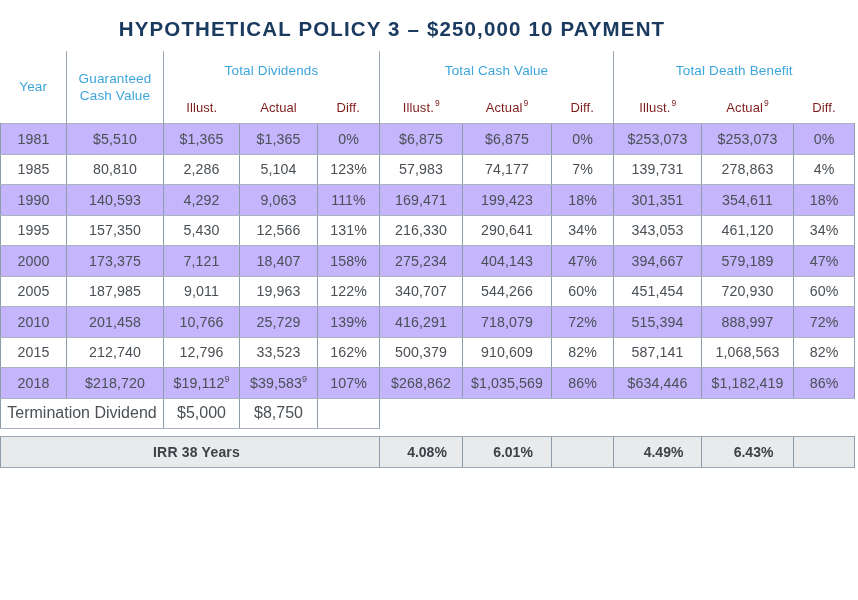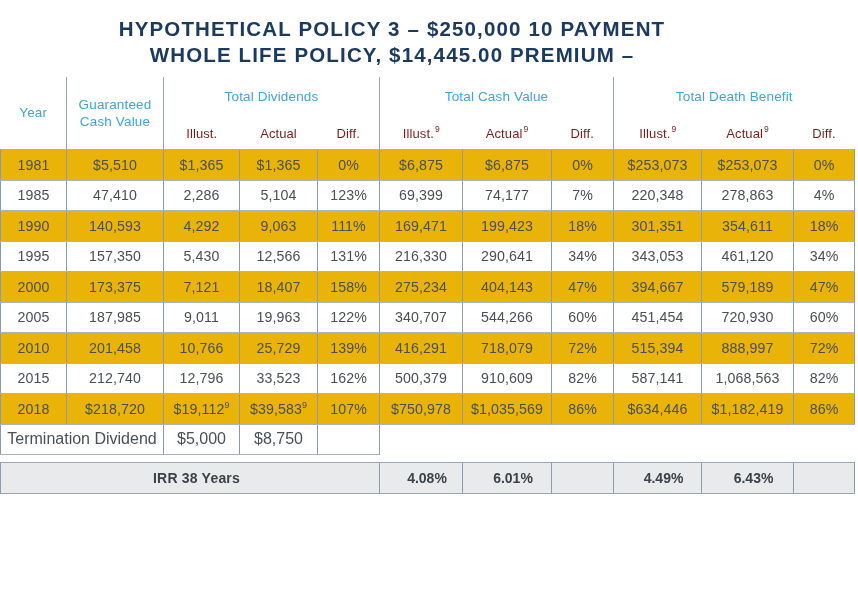--- a/index.html
+++ b/index.html
@@ -112,21 +112,21 @@
 
   
   tr.data-row td {
     height: 29.5px;
     font-size: 14.2px;
     color: #4a5055;
     letter-spacing: 0.1px;
     border-top: 1px solid #aab4c0;
     border-bottom: 1px solid #aab4c0;
   }
-  tr.data-row.shaded td { background: #eab308; }
+  tr.data-row.shaded td { background: #c4b5fd; }
   tr.data-row td.sep { border-left: 1px solid #8e9bab; }
   tr.data-row td sup {
     font-size: 9px;
     vertical-align: super;
     line-height: 0;
   }
   tr.data-row td.edge-l { border-left: 1px solid #8e9bab; }
   tr.data-row td.edge-r { border-right: 1px solid #8e9bab; }
 
   
@@ -168,21 +168,20 @@
     letter-spacing: 0.2px;
   }
 </style>
 </head>
 <body>
 
 <div class="page">
 
   <div class="title-block">
     <div class="title-line">HYPOTHETICAL POLICY 3 – $250,000 10 PAYMENT</div>
-    <div class="title-line">WHOLE LIFE POLICY, $14,445.00 PREMIUM –</div>
   </div>
 
 
   <div class="table-wrap">
     <table class="policy">
       <colgroup>
         <col class="c-year">
           <col class="c-gcv">
         <col class="c-di">
           <col class="c-da">
@@ -228,28 +227,28 @@
             <td class="sep">0%</td>
             <td class="sep">$6,875</td>
             <td class="sep">$6,875</td>
             <td class="sep">0%</td>
             <td class="sep">$253,073</td>
             <td class="sep">$253,073</td>
             <td class="sep edge-r">0%</td>
           </tr>
           <tr class="data-row">
             <td class="edge-l">1985</td>
-            <td class="sep">47,410</td>
+            <td class="sep">80,810</td>
             <td class="sep">2,286</td>
             <td class="sep">5,104</td>
             <td class="sep">123%</td>
-            <td class="sep">69,399</td>
+            <td class="sep">57,983</td>
             <td class="sep">74,177</td>
             <td class="sep">7%</td>
-            <td class="sep">220,348</td>
+            <td class="sep">139,731</td>
             <td class="sep">278,863</td>
             <td class="sep edge-r">4%</td>
           </tr>
           <tr class="data-row shaded">
             <td class="edge-l">1990</td>
             <td class="sep">140,593</td>
             <td class="sep">4,292</td>
             <td class="sep">9,063</td>
             <td class="sep">111%</td>
             <td class="sep">169,471</td>
@@ -323,21 +322,21 @@
             <td class="sep">587,141</td>
             <td class="sep">1,068,563</td>
             <td class="sep edge-r">82%</td>
           </tr>
           <tr class="data-row shaded">
             <td class="edge-l">2018</td>
             <td class="sep">$218,720</td>
             <td class="sep">$19,112<sup>9</sup></td>
             <td class="sep">$39,583<sup>9</sup></td>
             <td class="sep">107%</td>
-            <td class="sep">$750,978</td>
+            <td class="sep">$268,862</td>
             <td class="sep">$1,035,569</td>
             <td class="sep">86%</td>
             <td class="sep">$634,446</td>
             <td class="sep">$1,182,419</td>
             <td class="sep edge-r">86%</td>
           </tr>
         </tbody>
 
       <tfoot>
         <tr class="term-row">

